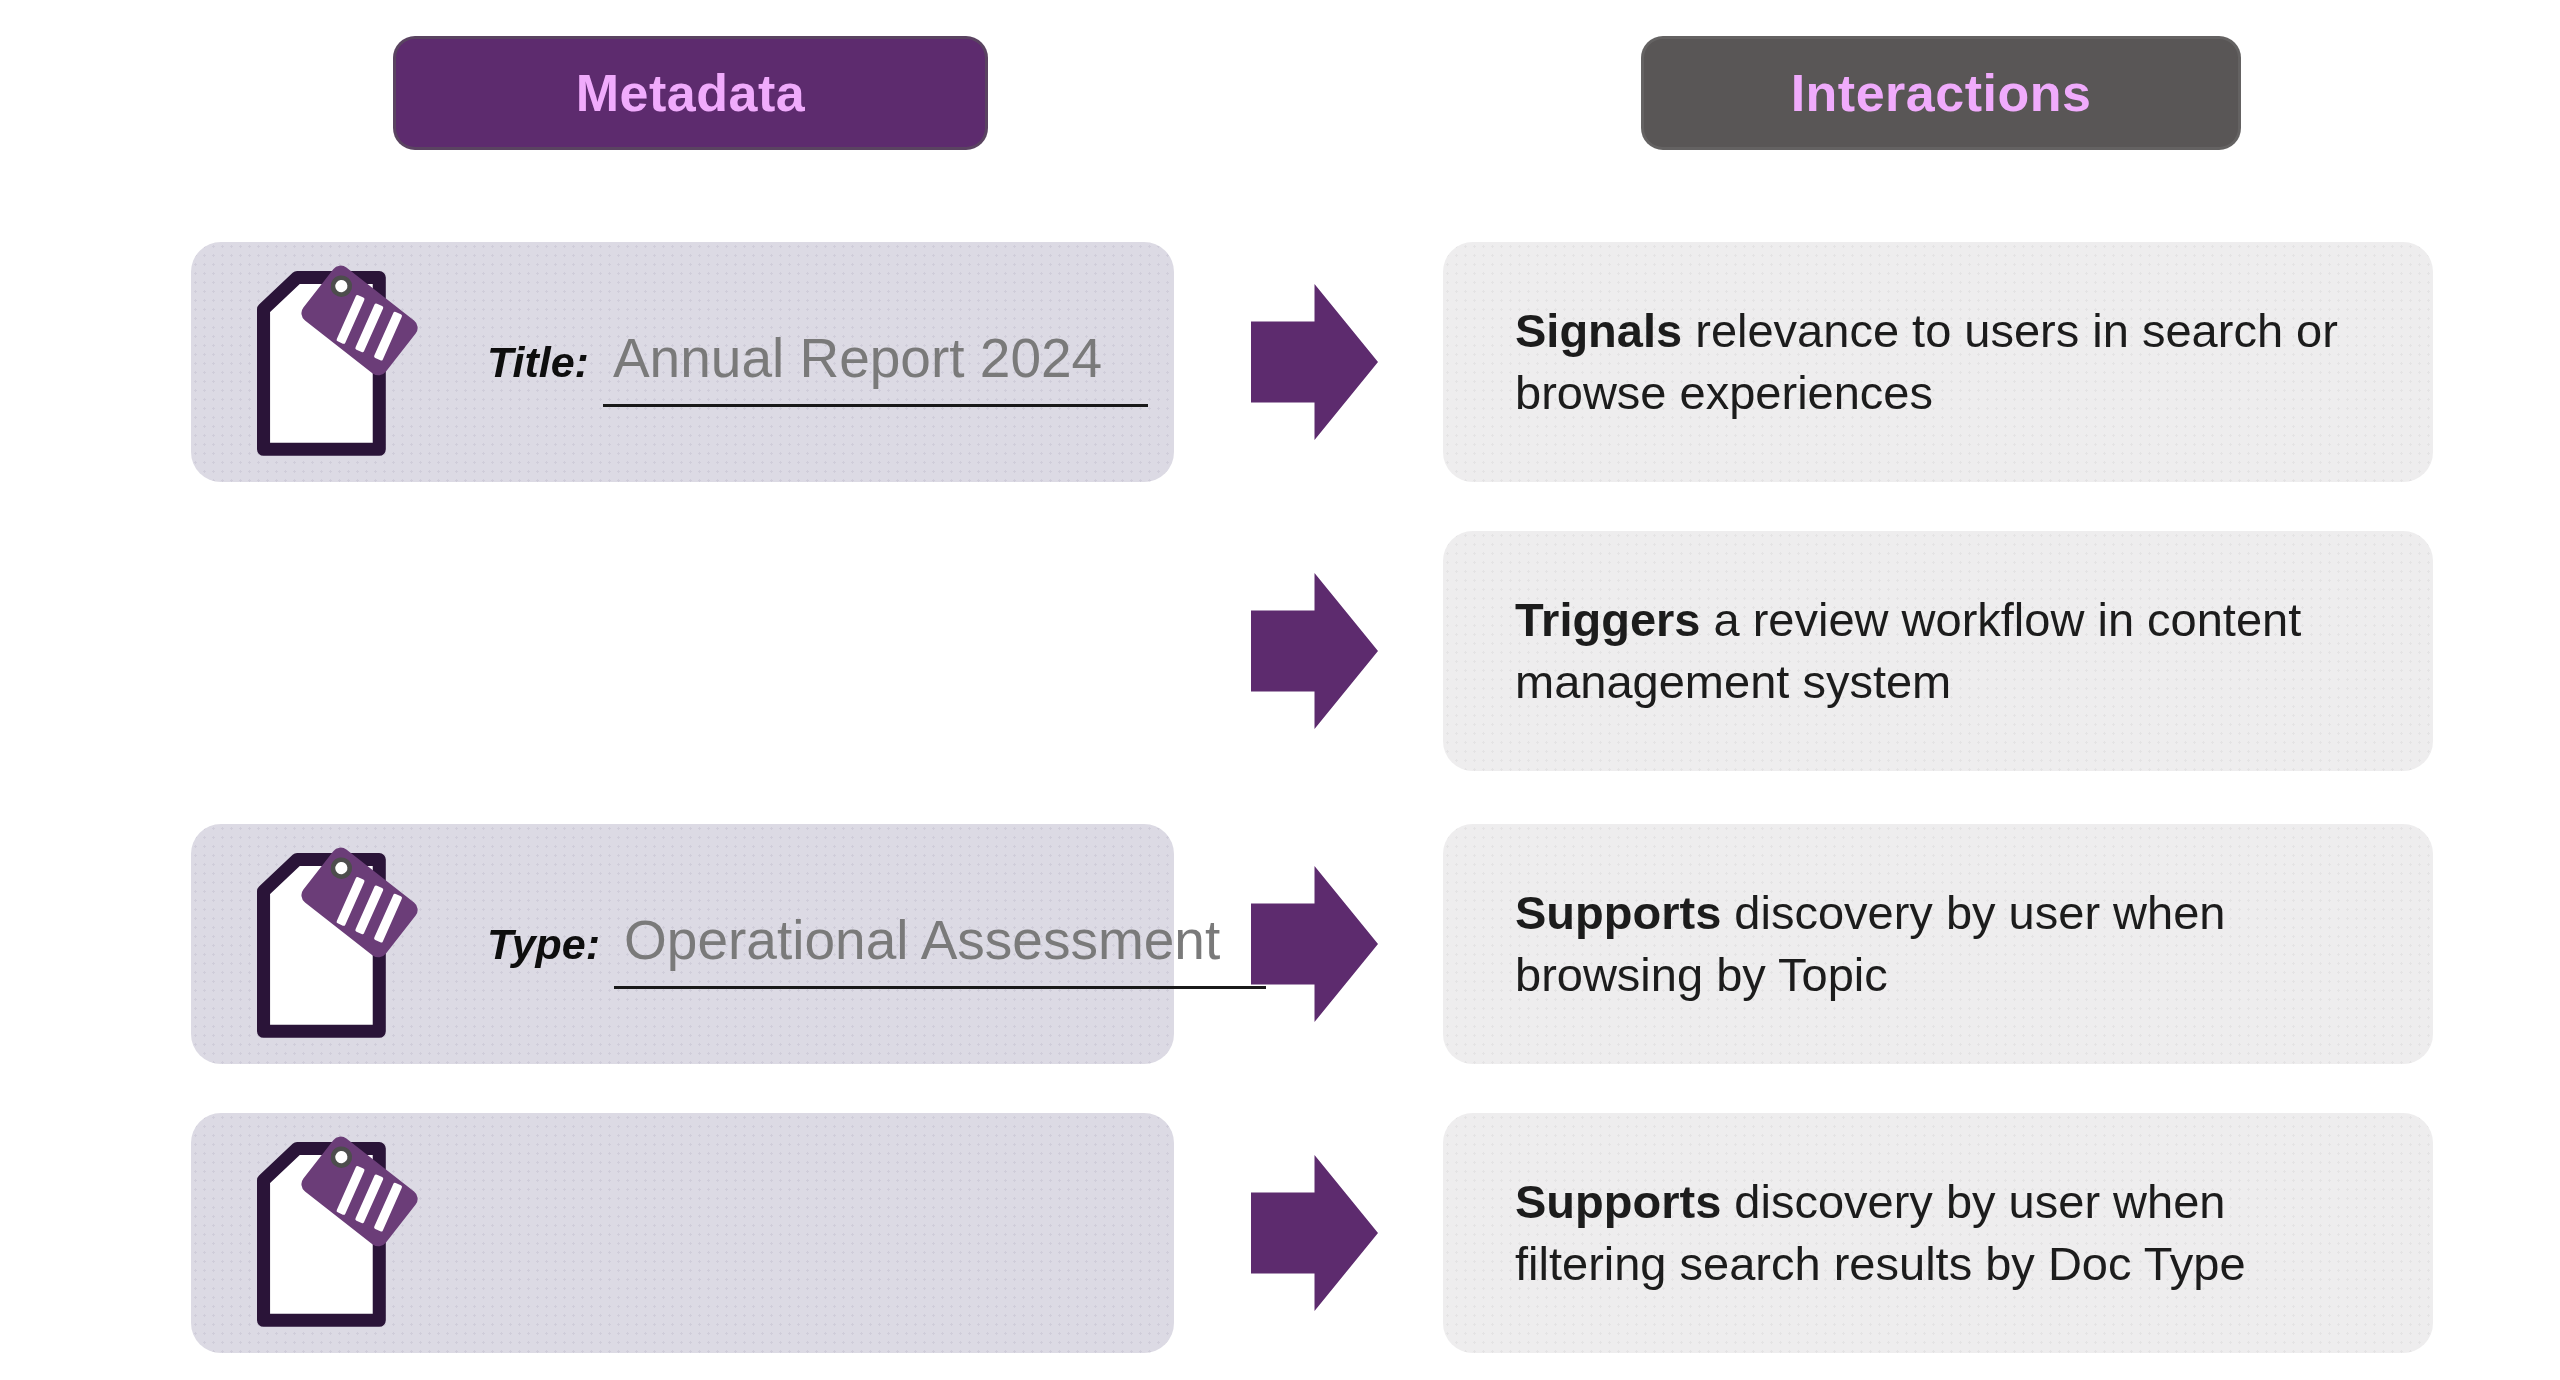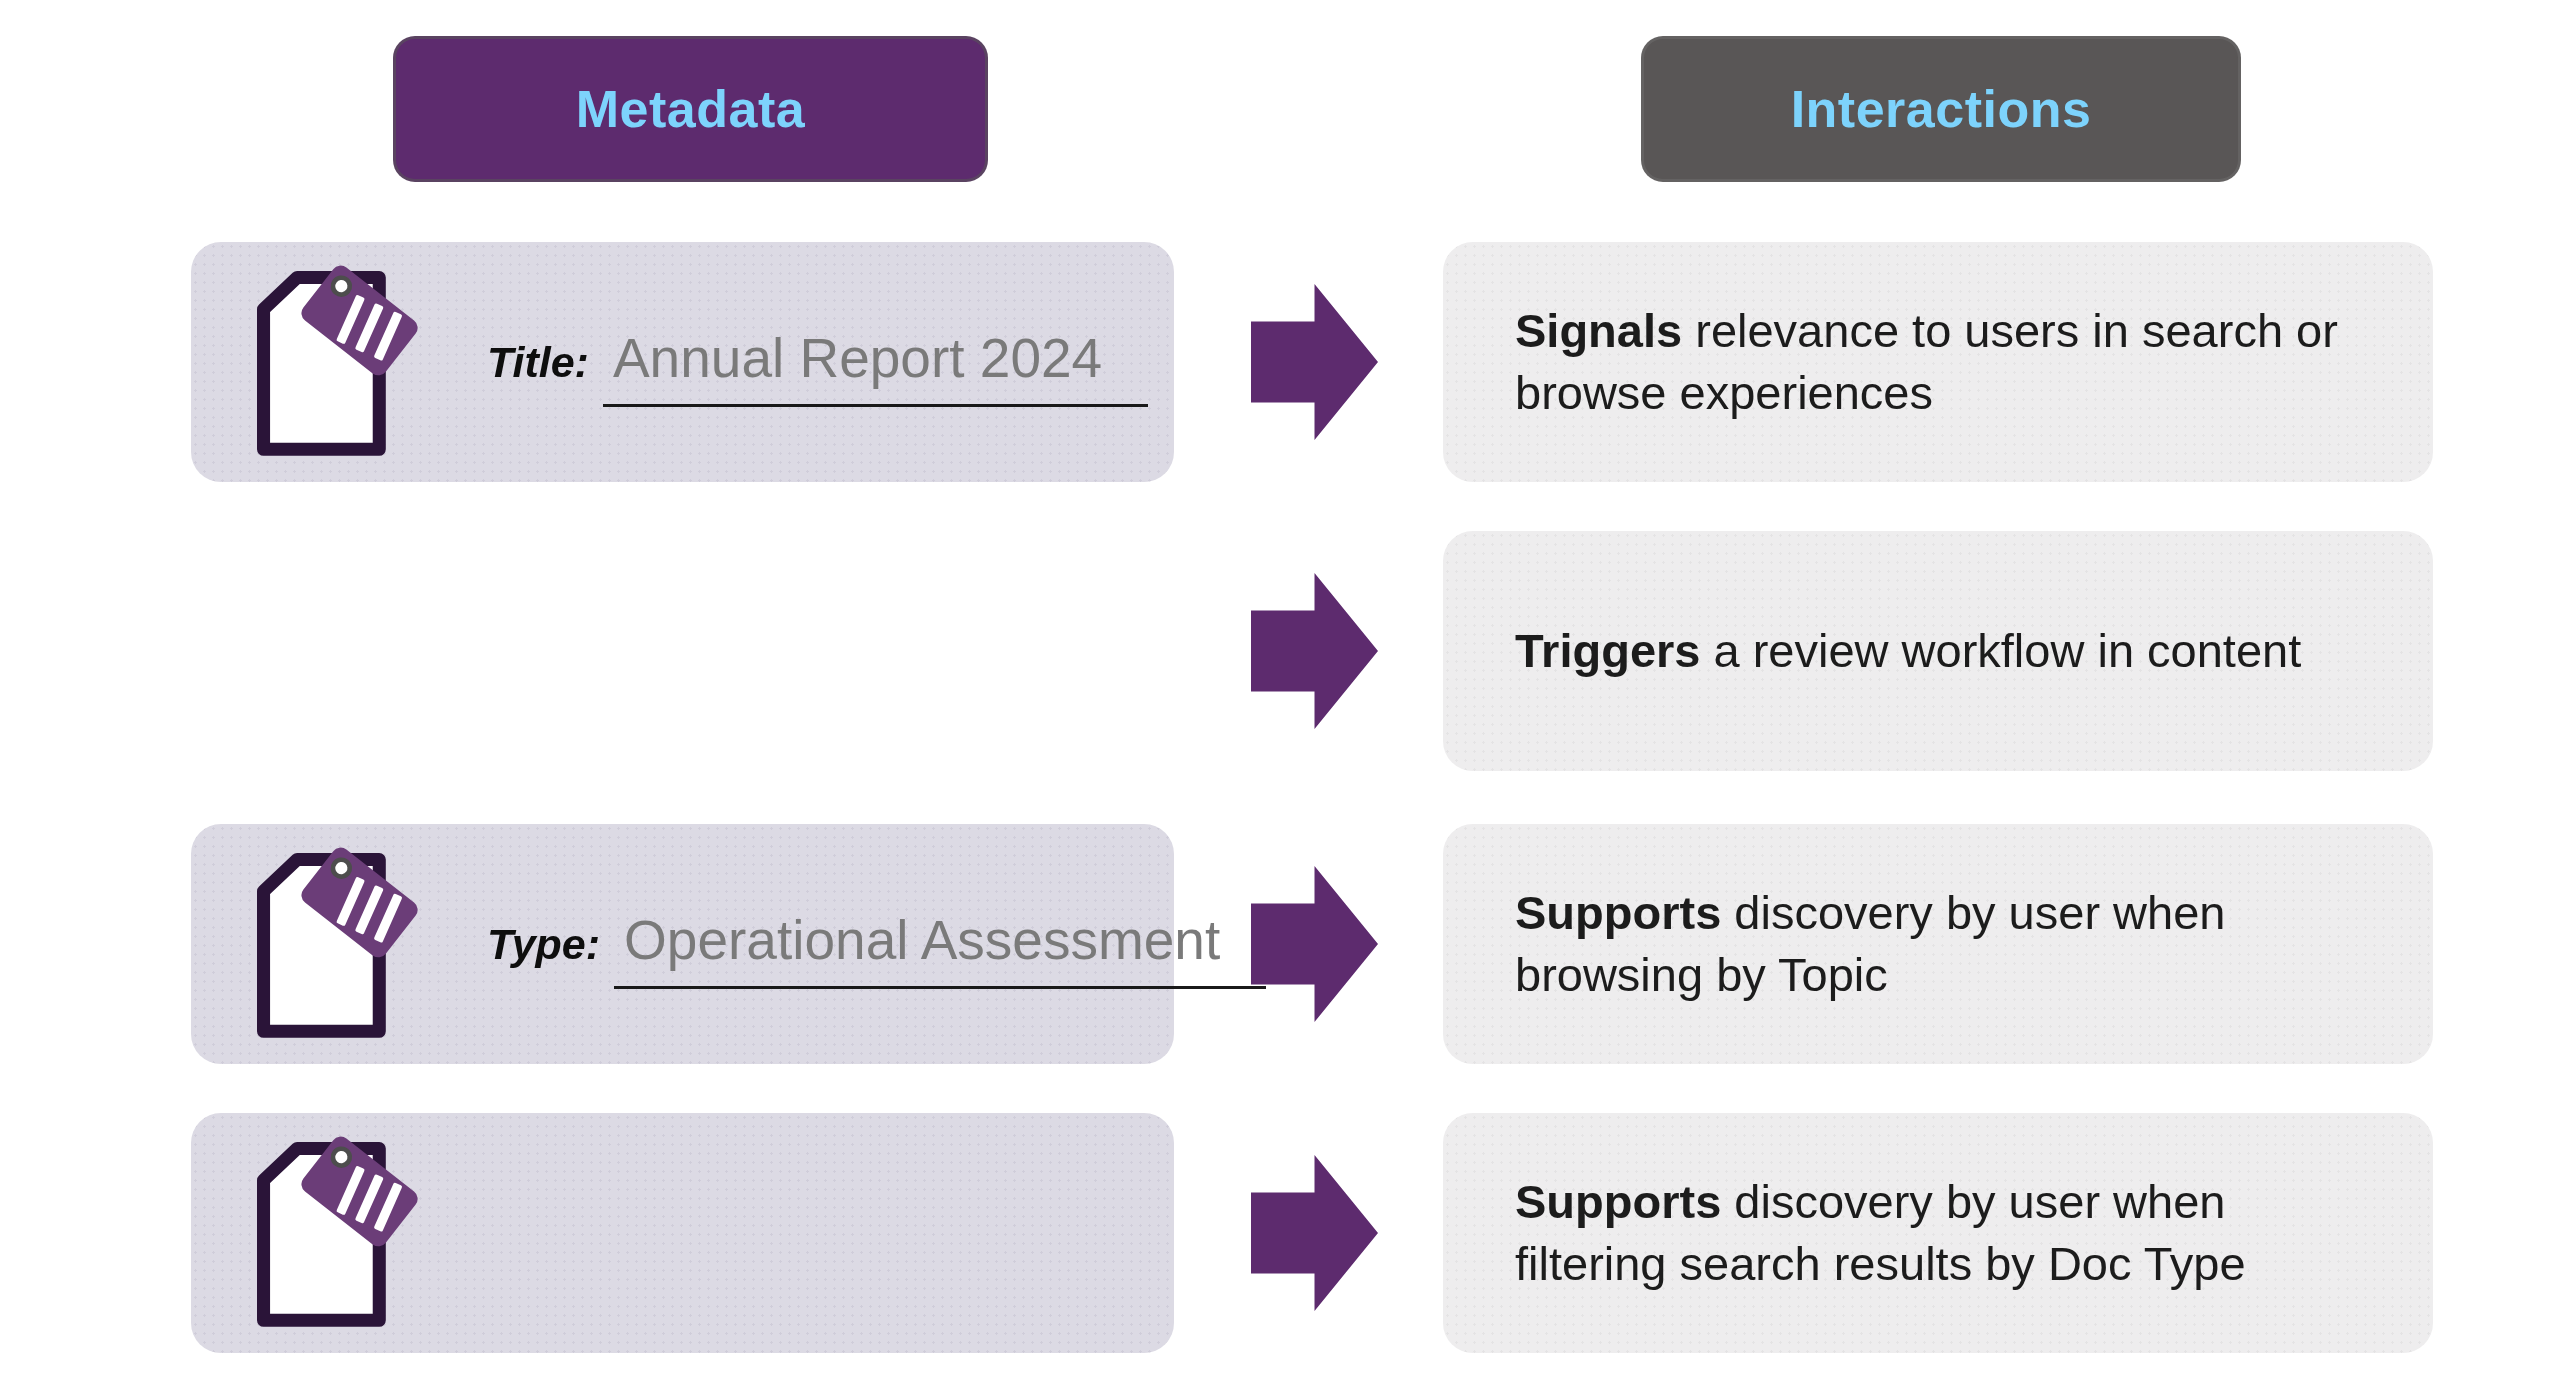--- a/index.html
+++ b/index.html
@@ -2,23 +2,23 @@
 <html style="--purple: #5d2b6e; --dark-gray: #595656; --metadata-card-bg: #dcdae4; --interaction-card-bg: #eeedee; --tag-purple: #6b3d78; --doc-outline: #2a1438; --value-gray: #7a7a7a; --underline: #191919; --description-text: #1c1c1c;"><head>
 <meta charset="utf-8">
 <style>
   html,body{margin:0;padding:0;background:#ffffff;}
   .canvas{
     position:relative;width:2560px;height:1380px;background:#ffffff;overflow:hidden;
     font-family:"Liberation Sans","DejaVu Sans",sans-serif;
   }
   
   .pill{
-    position:absolute;top:36px;height:146px;box-sizing:border-box;
+    position:absolute;top:36px;height:114px;box-sizing:border-box;
     display:flex;align-items:center;justify-content:center;
-    color:#7dd3fc;font-size:52px;font-weight:700;letter-spacing:.5px;
+    color:#f0abfc;font-size:52px;font-weight:700;letter-spacing:.5px;
     border-radius:22px;
   }
   .pill-metadata{
     left:393px;width:595px;background:var(--purple,#5d2b6e);
     border:3px solid rgba(88,88,88,.55);
   }
   .pill-interactions{
     left:1641px;width:600px;background:var(--dark-gray,#595656);
     border:3px solid rgba(120,120,120,.35);
   }
@@ -99,20 +99,21 @@
         <span>browse experiences</span>
       </p>
     </div>
   </section>
 
   <section class="row row2">
     <div class="arrow"></div>
     <div class="card int-card">
       <p class="int-text">
         <strong>Triggers</strong><span> a review workflow in content</span><br>
+        <span>management system</span>
       </p>
     </div>
   </section>
 
   <section class="row row3">
     <div class="card meta-card">
       <svg class="doc-icon" viewBox="0 0 210 210" aria-hidden="true">
         <path d="M58 14 L146 14 L146 198 L22 198 L22 48 Z" fill="#ffffff" stroke="#2a1438" stroke-width="14" stroke-linejoin="round"></path>
         <g transform="translate(86 22) rotate(38)">
           <rect x="-2" y="-30" width="112" height="72" rx="10" fill="#6b3d78"></rect>

